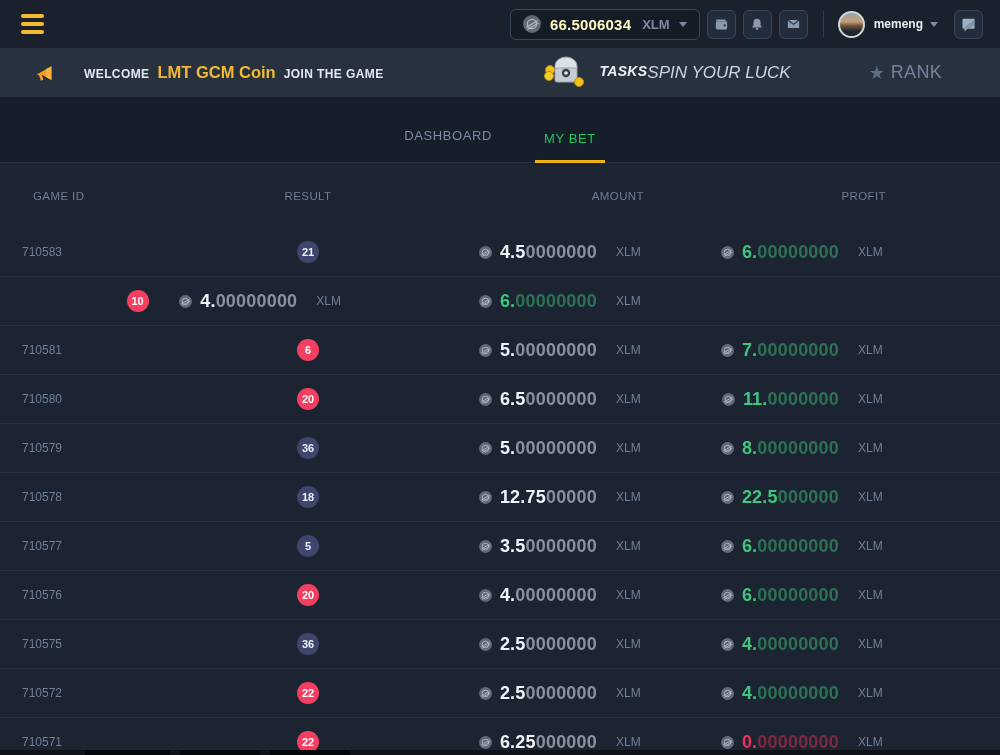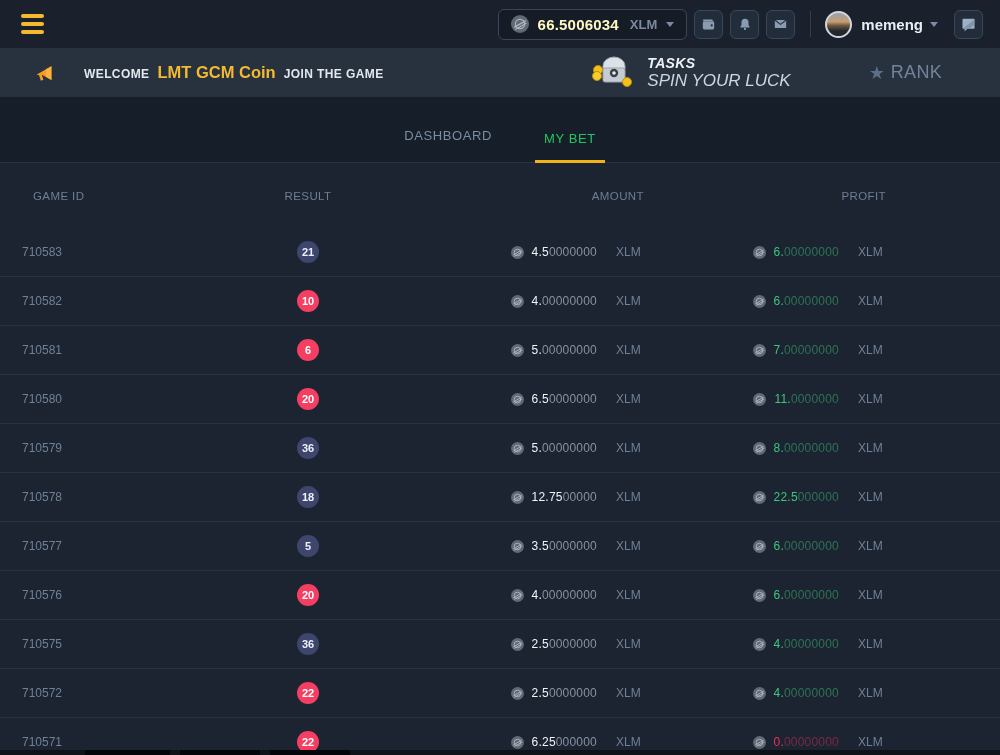--- a/index.html
+++ b/index.html
@@ -25,31 +25,31 @@
   .balance-value{color:#fef9c3;font-size:15px;font-weight:bold;letter-spacing:.2px}
   .balance-cur{color:#7b8aa0;font-size:13px;font-weight:bold;margin-left:2px}
   .caret{width:0;height:0;border-left:4.5px solid transparent;border-right:4.5px solid transparent;
     border-top:5px solid #7b8aa0;display:inline-block}
   .icon-btn{width:29px;height:29px;margin-left:7px;border:1px solid #394759;border-radius:6px;
     background:#222d3b;display:flex;align-items:center;justify-content:center;cursor:pointer}
   .icon-btn svg{display:block}
   .v-divider{width:1px;height:26px;background:#313e4f;margin:0 14px 0 15px}
   .avatar{width:27px;height:27px;border-radius:50%;border:2px solid #cfd6dd;
     background:linear-gradient(180deg,#9aa2a9 0%,#c79d72 38%,#6b5642 55%,#23262b 78%);cursor:pointer}
-  .username{color:#e9edf3;font-size:15px;font-weight:bold;margin:0 7px 0 9px;cursor:pointer}
+  .username{color:#e9edf3;font-size:12px;font-weight:bold;margin:0 7px 0 9px;cursor:pointer}
   .user-caret{margin-right:9px;cursor:pointer}
 
   
   .banner{height:49px;background:#28323f;display:flex;align-items:center;padding:0 58px 0 34px}
   .megaphone{margin-right:28px;display:flex;align-items:center}
   .banner-text{display:flex;align-items:baseline;gap:8px;white-space:nowrap}
   .w-label{color:#e2e8ef;font-size:12px;font-weight:bold;letter-spacing:.4px}
   .coin-name{color:var(--accent-yellow);font-size:16.5px;font-weight:bold}
   .tasks{margin-left:auto;display:flex;align-items:center;gap:12px;cursor:pointer}
-  .tasks-text{display:flex;flex-direction:column;line-height:1.15}
+  .tasks-text{display:flex;line-height:1.15}
   .tasks-title{color:#eef2f7;font-size:14px;font-weight:bold;font-style:italic;letter-spacing:.3px}
   .tasks-sub{color:#ccd5e0;font-size:17px;font-style:italic}
   .rank{margin-left:78px;display:flex;align-items:center;gap:6px;cursor:pointer}
   .rank-star{color:#5c6f87;font-size:18px;line-height:1}
   .rank-label{color:#73839a;font-size:18px;letter-spacing:.3px}
 
   
   .tabstrip{height:66px;background:#161e29;border-bottom:1px solid #27313f;
     display:flex;justify-content:center;align-items:flex-end;gap:34px}
   .tab{font-size:13px;letter-spacing:.6px;color:#7b8ca3;padding:0 9px 17px;cursor:pointer;
@@ -65,21 +65,21 @@
   .c-result{justify-content:center}
   .c-amount,.c-profit{justify-content:flex-end}
   .h-id{padding-left:33px}
   .h-result{text-align:center}
   .h-right{text-align:right}
   .badge{min-width:22px;height:22px;border-radius:50%;display:flex;align-items:center;justify-content:center;
     color:#eef0fa;font-size:11px;font-weight:bold;padding:0 3px}
   .badge.blue{background:var(--badge-blue)}
   .badge.red{background:var(--badge-red);color:#fff}
   .coin{width:13px;height:13px;display:inline-flex;margin-right:8px}
-  .num{font-size:12px;font-weight:normal;letter-spacing:.2px;white-space:nowrap}
+  .num{font-size:18px;font-weight:bold;letter-spacing:.2px;white-space:nowrap}
   .num .main{color:#f1f4f8}
   .num .zeros{color:var(--amount-dim)}
   .cur{color:#6f8097;font-size:12px;margin-left:19px;width:28px}
   .c-profit.win .main{color:var(--green)}
   .c-profit.win .zeros{color:var(--green);opacity:.48}
   .c-profit.loss .main{color:var(--red)}
   .c-profit.loss .zeros{color:var(--red);opacity:.45}
 
   
   .bottom-strip{position:absolute;left:0;bottom:0;width:1000px;height:5px;background:#0e131a;z-index:3}
@@ -229,21 +229,20 @@
   </g>
               </svg>
             </span>
       <span class="num"><span class="main">6.</span><span class="zeros">00000000</span></span>
       <span class="cur">XLM</span>
     </div>
     <div></div>
   </div>
 
   <div class="trow">
-    <div class="cell c-id">710582</div>
     <div class="cell c-result">
       <span class="badge red">10</span>
     </div>
     <div class="cell c-amount">
       <span class="coin">
               <svg width="13" height="13" viewBox="0 0 16 16">
   <circle cx="8" cy="8" r="8" fill="#616975"></circle>
   <g stroke="#aeb6c0" stroke-width="1.1" fill="none" stroke-linecap="round">
     <circle cx="8" cy="8" r="4.1"></circle>
     <path d="M3.2 10.8 L12.8 5.2 M4.2 12.6 L13.4 7.4"></path>

